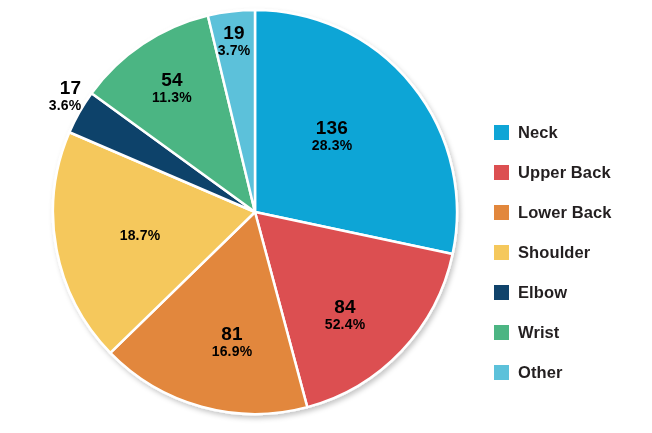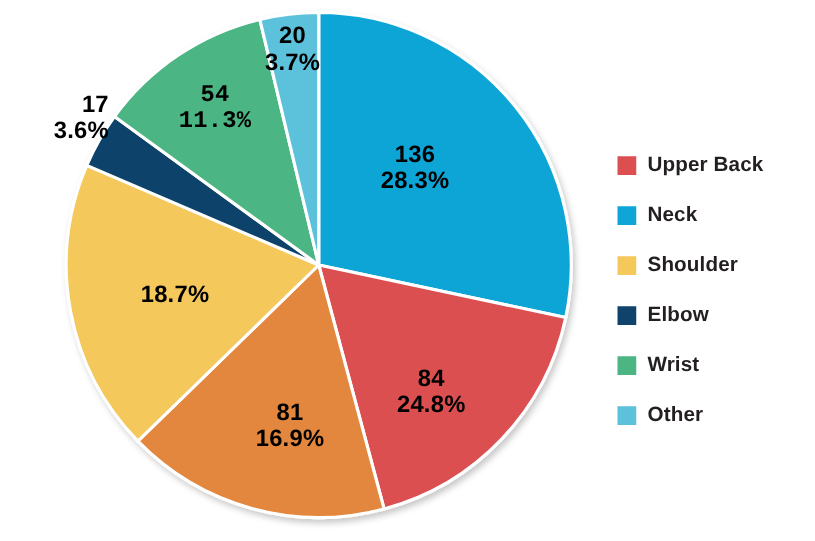--- a/index.html
+++ b/index.html
@@ -49,21 +49,21 @@
     transform: translate(-50%, -50%);
     pointer-events: none;
   }
   .slice-label .val {
     display: block;
     font-size: 19px;
     letter-spacing: 0.2px;
   }
   .slice-label .pct {
     display: block;
-    font-size: 19px;
+    font-size: 14px;
     letter-spacing: 0.2px;
   }
 
   
   .legend {
     position: absolute;
     left: 494px;
     top: 112px;
     width: 150px;
   }
@@ -110,52 +110,56 @@
         </g>
     </svg>
 
     <div id="slice-labels">
         <div class="slice-label" style="left: 332px; top: 135px;">
           <span class="val">136</span>
           <span class="pct">28.3%</span>
         </div>
         <div class="slice-label" style="left: 345px; top: 302px; margin-top: 12px;">
           <span class="val">84</span>
-          <span class="pct">24.8%</span>
+          <span class="pct">52.4%</span>
         </div>
         <div class="slice-label" style="left: 232px; top: 341px;">
           <span class="val">81</span>
           <span class="pct">16.9%</span>
         </div>
         <div class="slice-label" style="left: 140px; top: 236px;">
           <span class="pct">18.7%</span>
         </div>
         <div class="slice-label" style="left: 65px; top: 95px; text-align: right;">
           <span class="val">17</span>
           <span class="pct">3.6%</span>
         </div>
-        <div class="slice-label" style="left: 172px; top: 87px; font-family: Liberation Mono, monospace;">
+        <div class="slice-label" style="left: 172px; top: 87px;">
           <span class="val">54</span>
           <span class="pct">11.3%</span>
         </div>
         <div class="slice-label" style="left: 234px; top: 40px;">
-          <span class="val">20</span>
+          <span class="val">19</span>
           <span class="pct">3.7%</span>
         </div>
       </div>
   </div>
 
   <div class="legend" id="legend">
       <div class="legend-item">
+        <span class="legend-swatch" style="background: rgb(15, 165, 214);"></span>
+        <span class="legend-label">Neck</span>
+      </div>
+      <div class="legend-item">
         <span class="legend-swatch" style="background: rgb(220, 79, 81);"></span>
         <span class="legend-label">Upper Back</span>
       </div>
       <div class="legend-item">
-        <span class="legend-swatch" style="background: rgb(15, 165, 214);"></span>
-        <span class="legend-label">Neck</span>
+        <span class="legend-swatch" style="background: rgb(226, 135, 60);"></span>
+        <span class="legend-label">Lower Back</span>
       </div>
       <div class="legend-item">
         <span class="legend-swatch" style="background: rgb(245, 200, 92);"></span>
         <span class="legend-label">Shoulder</span>
       </div>
       <div class="legend-item">
         <span class="legend-swatch" style="background: rgb(16, 67, 107);"></span>
         <span class="legend-label">Elbow</span>
       </div>
       <div class="legend-item">

